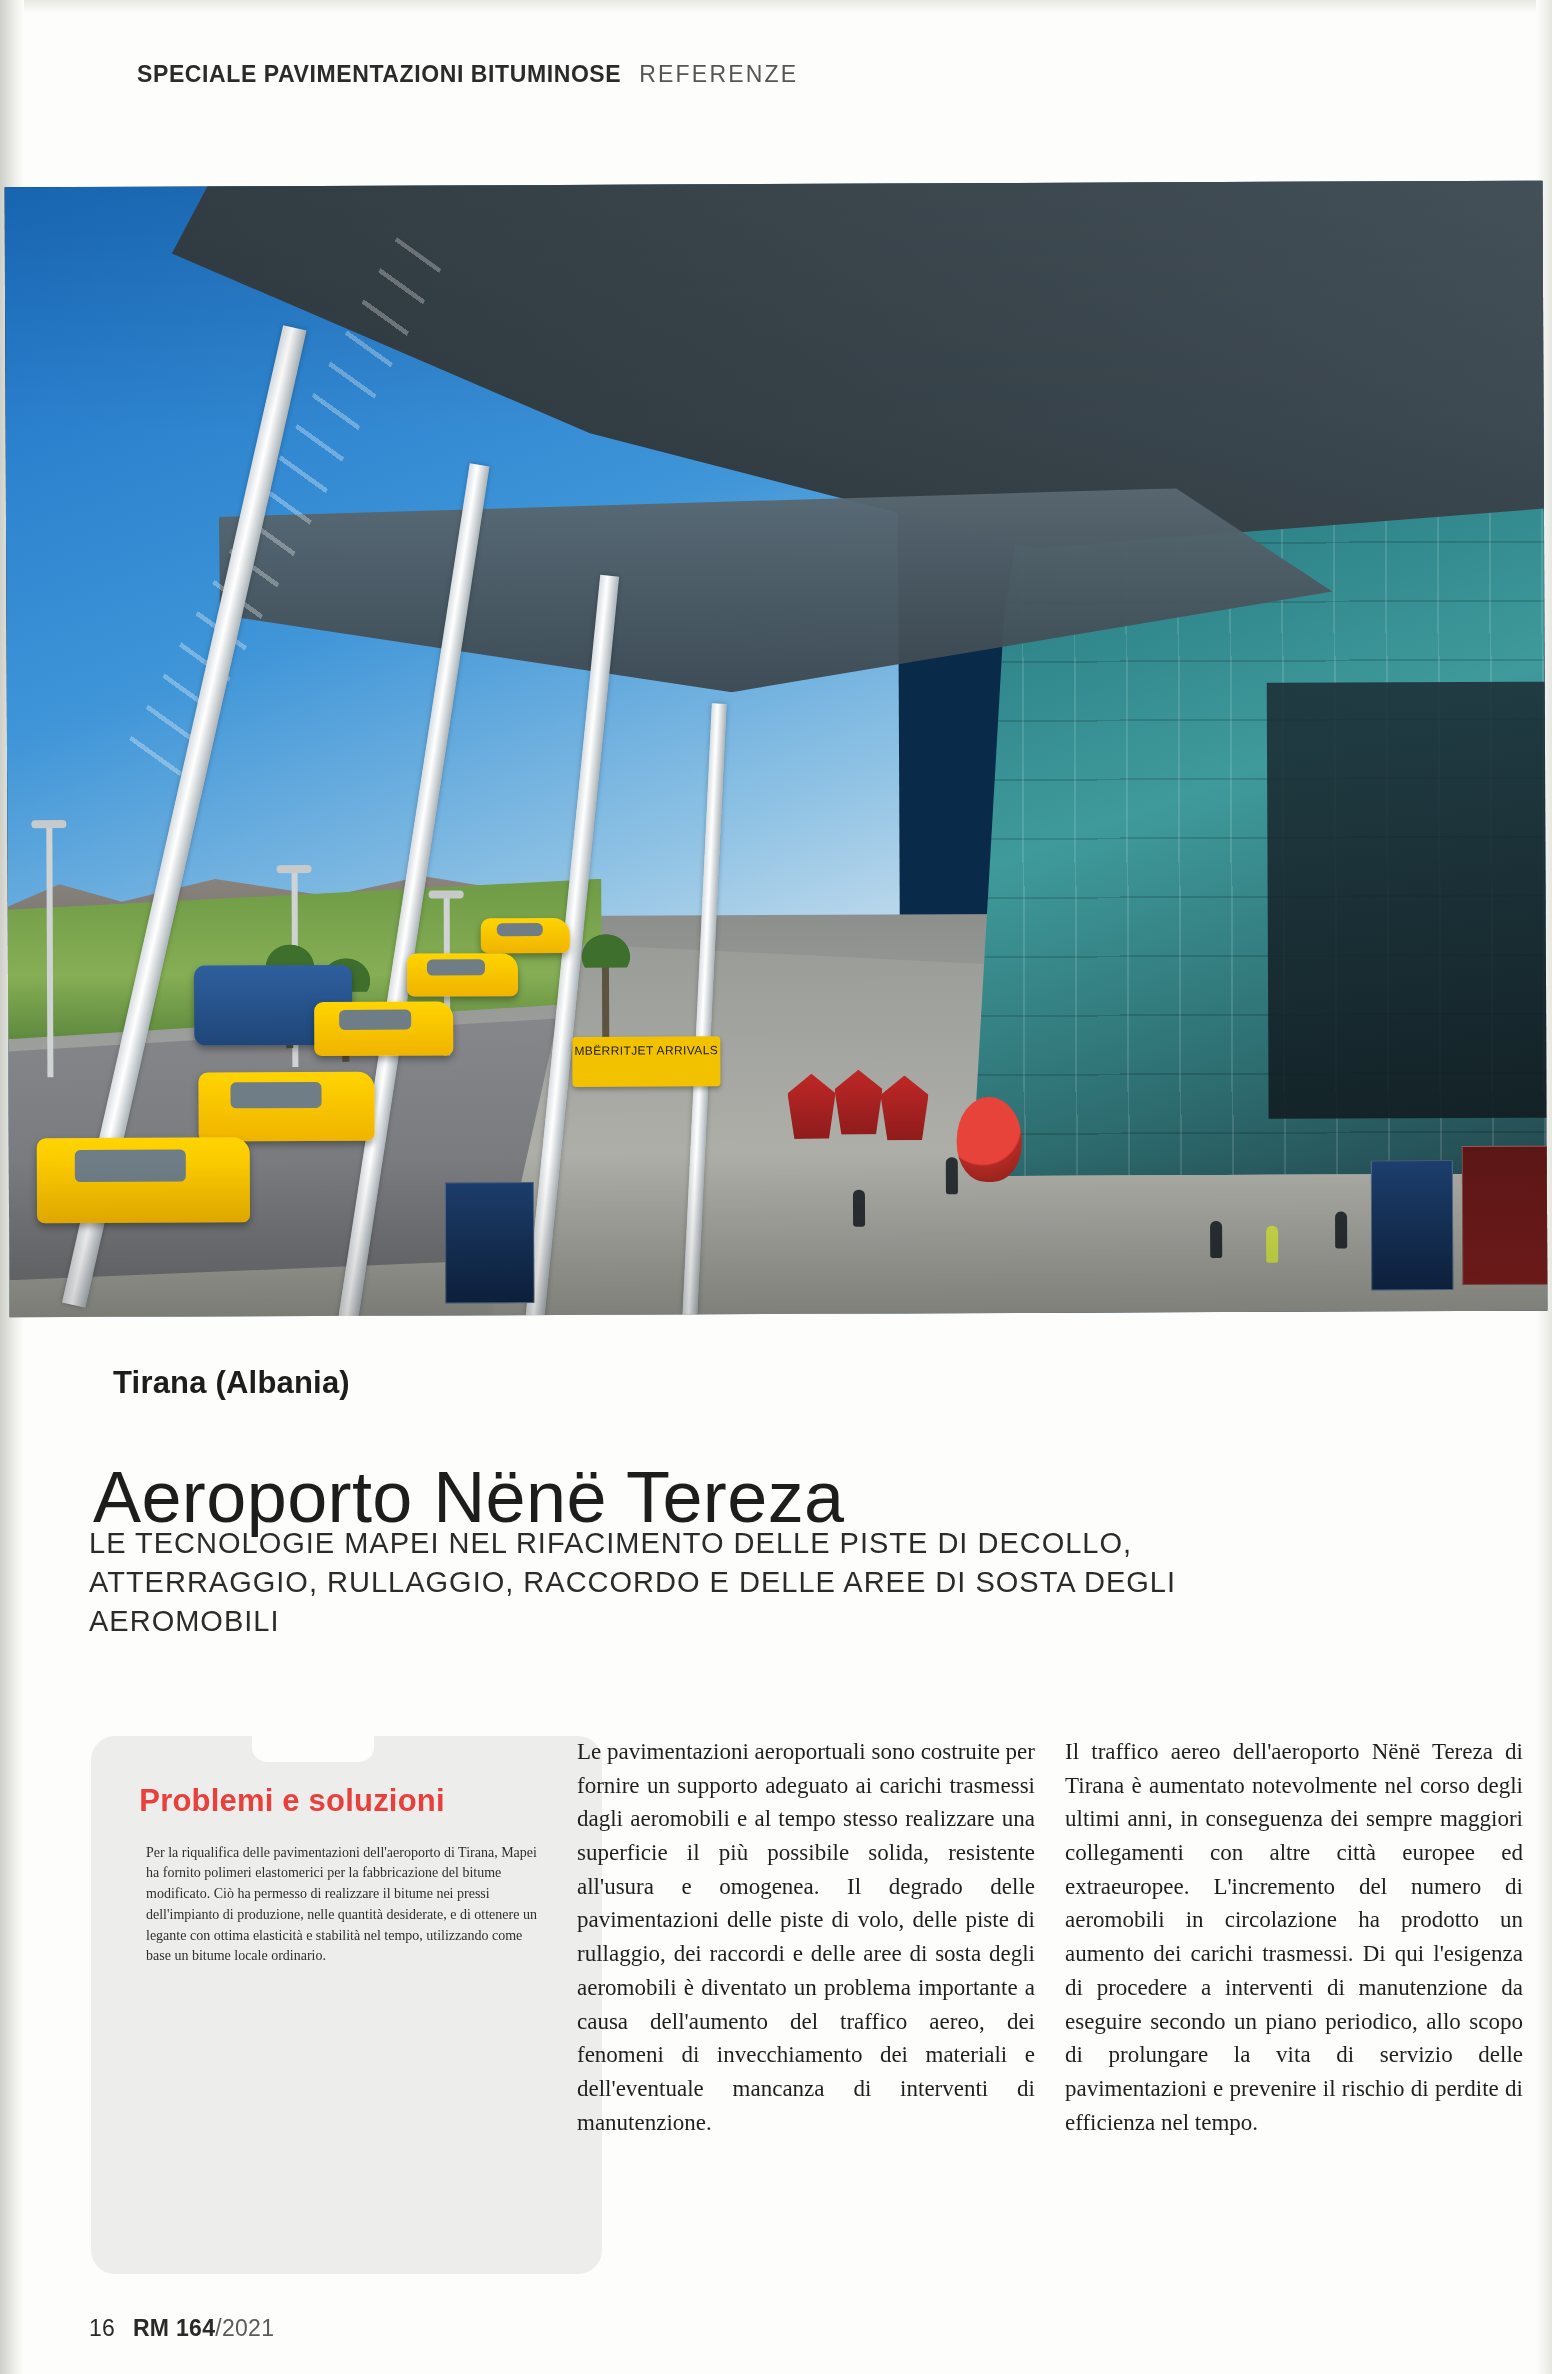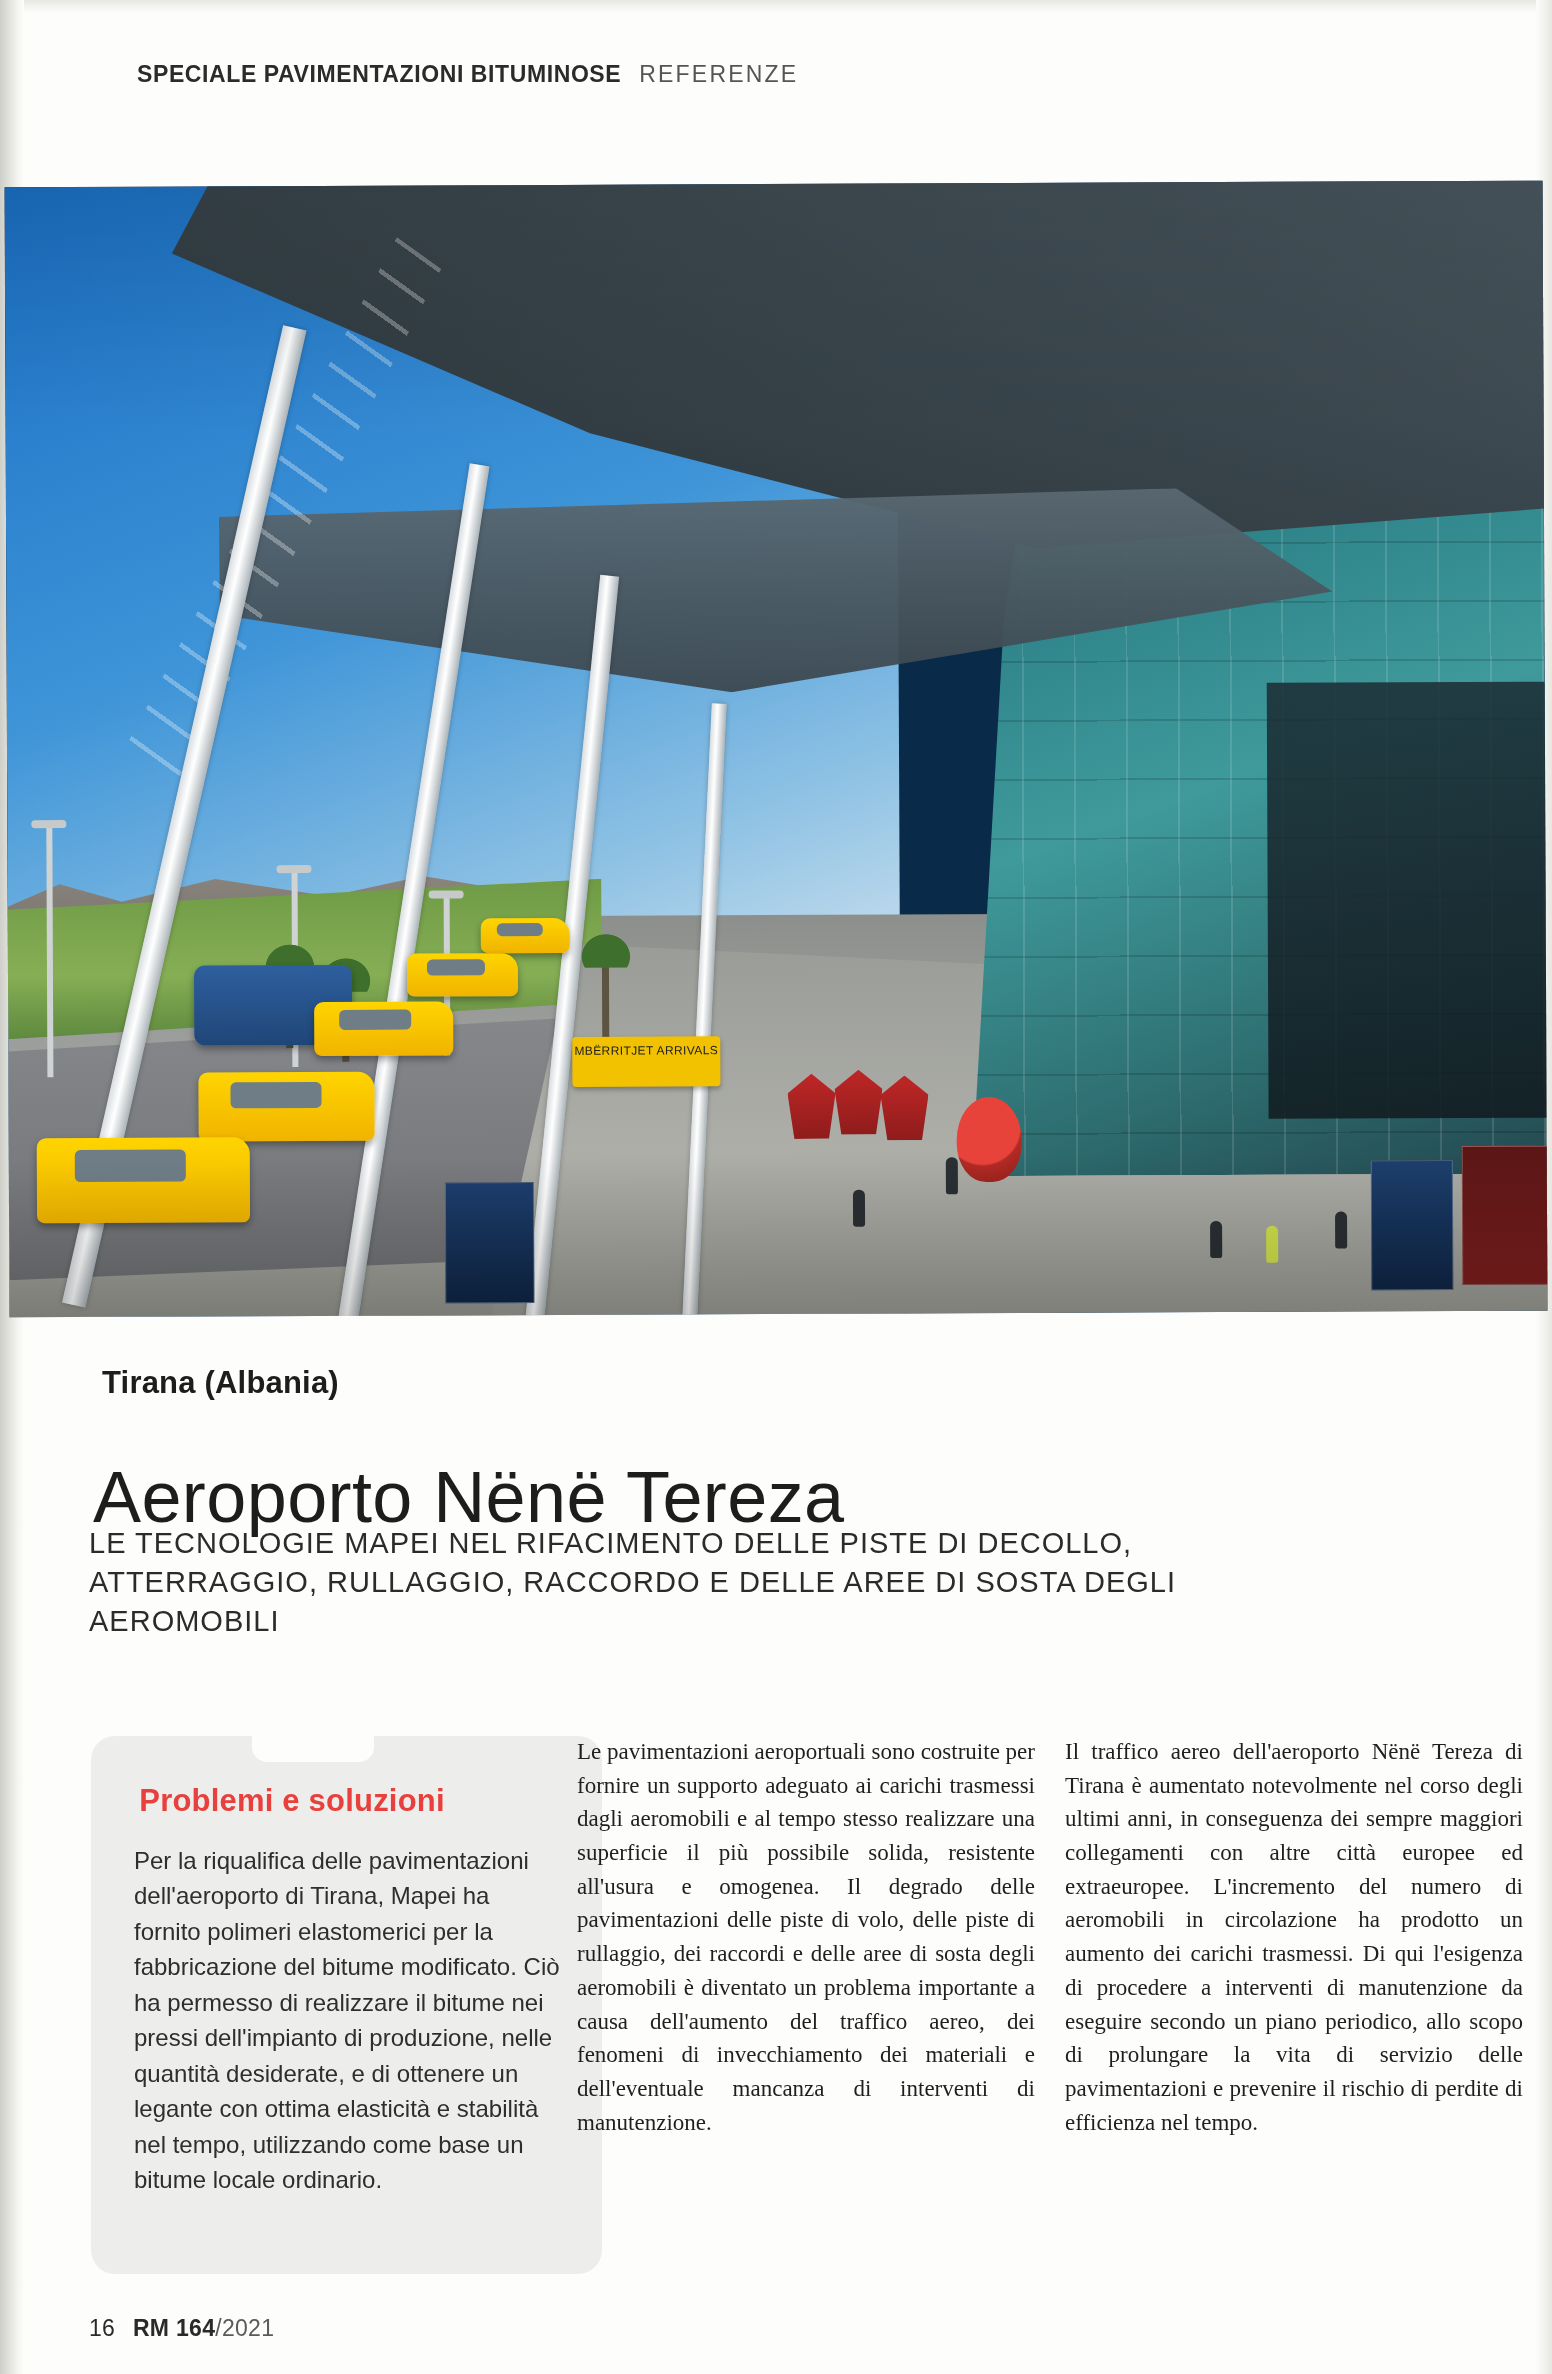--- a/index.html
+++ b/index.html
@@ -279,21 +279,21 @@
   }
   .hero-fade {
     position: absolute;
     inset: 0;
     background: linear-gradient(180deg, rgba(0,0,0,0.1) 0%, rgba(0,0,0,0) 22%, rgba(0,0,0,0) 86%, rgba(0,0,0,0.18) 100%);
   }
 
   
   .loc {
     position: absolute;
-    left: 102px;
+    left: 113px;
     top: 1365px;
     font-size: 31px;
     font-weight: bold;
     letter-spacing: 0.2px;
     color: #1d1d1b;
   }
   .title {
     position: absolute;
     left: 93px;
     top: 1408px;
@@ -337,24 +337,25 @@
     border-bottom-right-radius: 15px;
   }
   .sidebox h3 {
     margin: 3.7px 0 24px 9.3px;
     font-size: 31px;
     font-weight: bold;
     color: #e8403c;
     letter-spacing: 0.2px;
   }
   .sidebox p {
-    margin: 4px;
-    font-size: 24px;
+    margin: 16px;
+    font-size: 14px;
     line-height: 1.48;
     color: #2e2e2c;
+    font-family: Liberation Serif, serif;
   }
 
   .col-mid, .col-right {
     position: absolute;
     top: 1735px;
     width: 458px;
     font-size: 23px;
     line-height: 1.465;
     text-align: justify;
     color: #1f1f1d;

